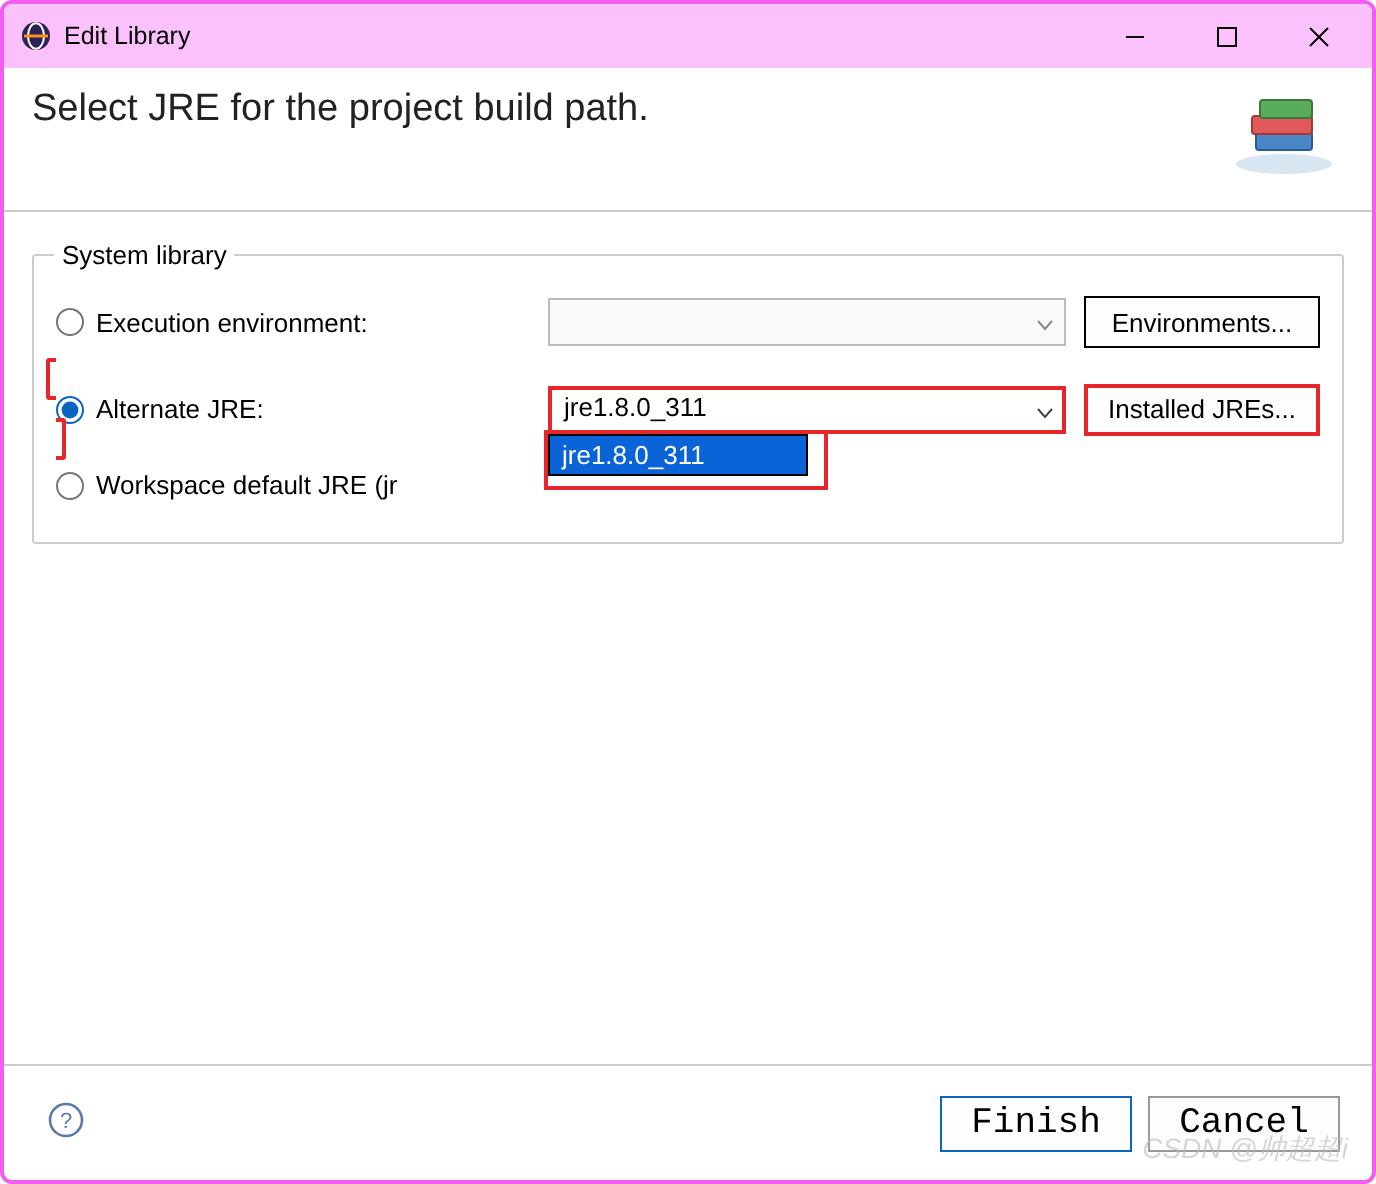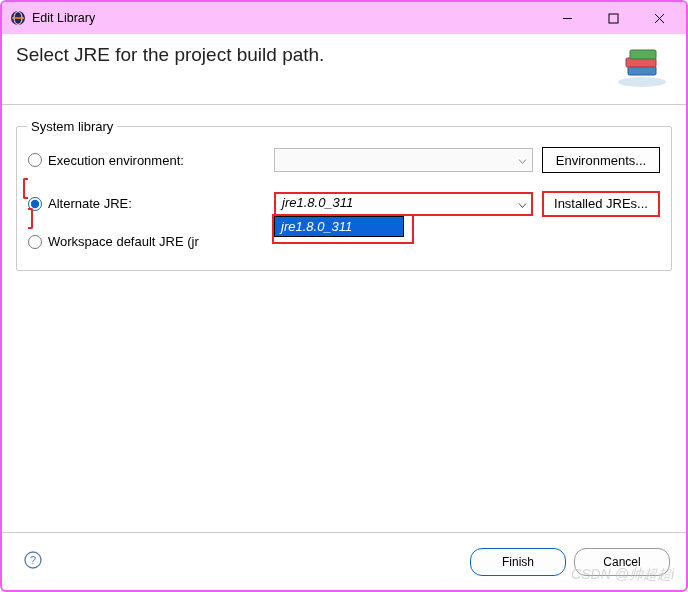--- a/index.html
+++ b/index.html
@@ -19,34 +19,34 @@
   .content { flex:1; padding:14px; position:relative; }
   fieldset { border:1px solid #ccc; border-radius:2px; padding:6px 10px 14px; margin:0; }
   legend { font-size:13px; color:#000; padding:0 4px; }
   table { width:100%; border-collapse:separate; border-spacing:0 6px; }
   td { vertical-align:middle; font-size:13px; color:#000; white-space:nowrap; }
   td.radio-cell { width:246px; padding-right:4px; }
   td.input-cell { }
   td.btn-cell { width:120px; text-align:right; padding-left:8px; }
   .radio-wrap { display:flex; align-items:center; gap:6px; cursor:default; }
   input[type=radio] { width:14px; height:14px; accent-color:#0a64c2; margin:0; }
-  .combo { position:relative; width:100%;font-style:italic; }
+  .combo { position:relative; width:100%; }
   .combo-field { width:100%; height:24px; border:1px solid #888; background:#fff; font-size:13px; padding:1px 22px 1px 6px; text-align:left; color:#000; }
   .combo-field.disabled { background:#fafafa; color:#777; border-color:#bbb; }
   .combo .chev { position:absolute; right:6px; top:50%; transform:translateY(-50%); pointer-events:none; }
   .combo.highlight-red .combo-field { border:2px solid #e6262a; }
   .side-btn { height:26px; width:118px; border:1px solid #000000; background:#fdfdfd; font-size:13px; cursor:pointer; }
   .side-btn.highlight-red { border:2px solid #e6262a; }
   .dropdown-list { position:absolute; left:0; top:24px; width:50%; border:1px solid #000; background:#fff; z-index:10; }
   .dropdown-item { background:#0a64d8; color:#fff; font-size:13px; padding:2px 6px; }
   .dropdown-border-red { position:absolute; left:-2px; top:22px; width:55%; height:30px; border:2px solid #e6262a; pointer-events:none; z-index:9; }
   .footer { border-top:1px solid #ccc; height:58px; display:flex; align-items:center; padding:0 16px; }
   .help-btn { width:24px; height:24px; border:none; background:transparent; cursor:pointer; }
   .footer-btns { margin-left:auto; display:flex; gap:8px; }
-  .btn { min-width:96px; height:28px; border:1px solid #999; border-radius:12px; background:#fdfdfd; font-size:12px; cursor:pointer; }
+  .btn { min-width:96px; height:28px; border:1px solid #999; border-radius:0; background:#fdfdfd; font-size:18px; cursor:pointer;font-family:Liberation Mono, monospace; }
   .btn.primary { border-color:#0a64c2; }
   .highlight-red-radio { border:2px solid #e6262a; border-radius:2px; padding:1px 3px; margin-left:-5px; }
   .watermark { position:absolute; right:14px; bottom:8px; font-size:14px; color:#bbb; opacity:.6; font-style:italic; pointer-events:none; }
 </style>
 </head>
 <body>
 
 <div class="window">
   <div class="titlebar">
     <span class="icon-app">

